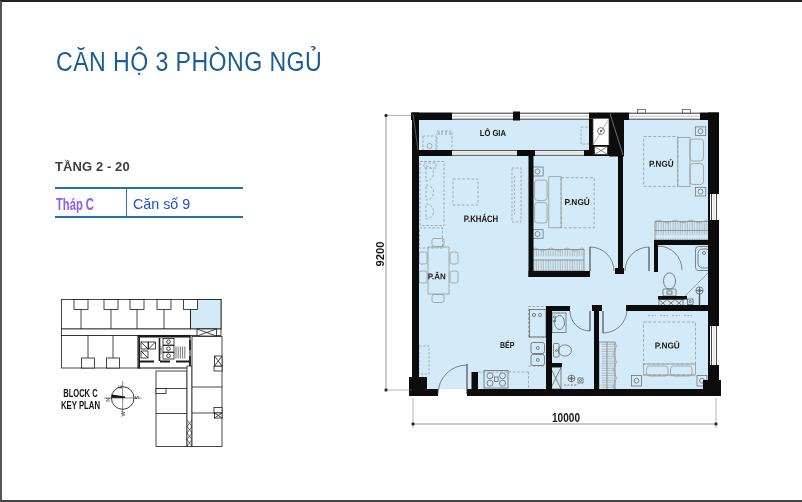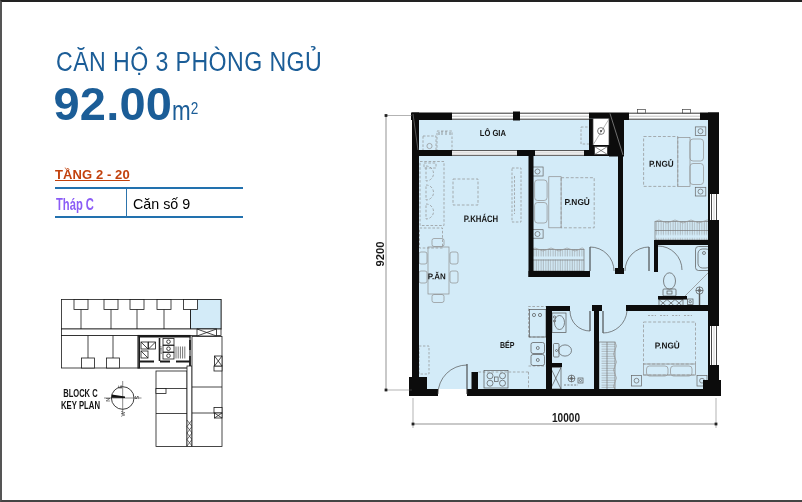--- a/index.html
+++ b/index.html
@@ -5,37 +5,36 @@
 html,body{margin:0;padding:0;background:#fff;}
 .page{position:relative;width:802px;height:502px;background:#fff;overflow:hidden;opacity:0.999;
   font-family:"Liberation Sans",sans-serif;padding-left:34px;}
 .frame{position:absolute;left:0;top:0;right:0;bottom:0;
   border-top:2px solid #222;border-left:2px solid #555;border-right:2px solid #444;border-bottom:2px solid #444;pointer-events:none;}
 .title{position:absolute;left:56px;top:46.8px;font-size:27px;color:#1b5d97;letter-spacing:0.5px;white-space:nowrap;line-height:31px;transform:scaleX(0.857);transform-origin:0 0;}
 .area{position:absolute;left:53.5px;top:76.7px;font-size:47px;font-weight:bold;color:#1b5d97;letter-spacing:0.2px;line-height:54px;white-space:nowrap;}
 .msup{display:inline-block;transform:scaleX(0.8);transform-origin:0 100%;font-weight:normal;letter-spacing:0;}
 .msup .m{font-size:28px;}
 .msup .sup{font-size:17px;vertical-align:6.2px;}
-.tang{position:absolute;left:55px;top:167px;font-size:13px;font-weight:bold;color:#c2410c;letter-spacing:0.1px;line-height:15px;text-decoration:underline;}
+.tang{position:absolute;left:55px;top:159px;font-size:13px;font-weight:bold;color:#404040;letter-spacing:0.1px;line-height:15px;}
 .tbl{position:absolute;left:55px;top:187.3px;width:188px;height:27px;
   border-top:2.3px solid #2271ae;border-bottom:2.2px solid #2271ae;}
 .tbl .c1{position:absolute;left:0;top:0;width:69.5px;height:27px;border-right:1px solid #2d74ac;
   font-size:16px;font-weight:bold;color:#8b5cf6;line-height:27px;padding-left:1px;padding-top:2px;}
 .tbl .c1 span{display:inline-block;transform:scaleX(0.7);transform-origin:0 0;}
 .tbl .c2{position:absolute;left:70.5px;top:0;right:16px;height:27px;
-  font-size:14.3px;color:#000000;line-height:27px;padding-left:7.5px;padding-top:2px;}
+  font-size:14.3px;color:#1d4ed8;line-height:27px;padding-left:7.5px;padding-top:2px;}
 svg{position:absolute;left:0;top:0;transform:translateZ(0);will-change:transform;}
 </style>
 </head>
 <body>
 <div class="page">
 
 <div class="title">CĂN HỘ 3 PHÒNG NGỦ</div>
 
-<div class="area">92.00<span class="msup"><span class="m">m</span><span class="sup">2</span></span></div>
 
 <div class="tang">TẦNG 2 - 20</div>
 
 <div class="tbl">
       <div class="c1"><span>Tháp C</span></div>
       <div class="c2">Căn số 9</div>
     </div>
 <svg width="802" height="502" viewBox="0 0 802 502">
 <defs>
 <pattern id="wrd" width="2.4" height="21.5" patternUnits="userSpaceOnUse">

